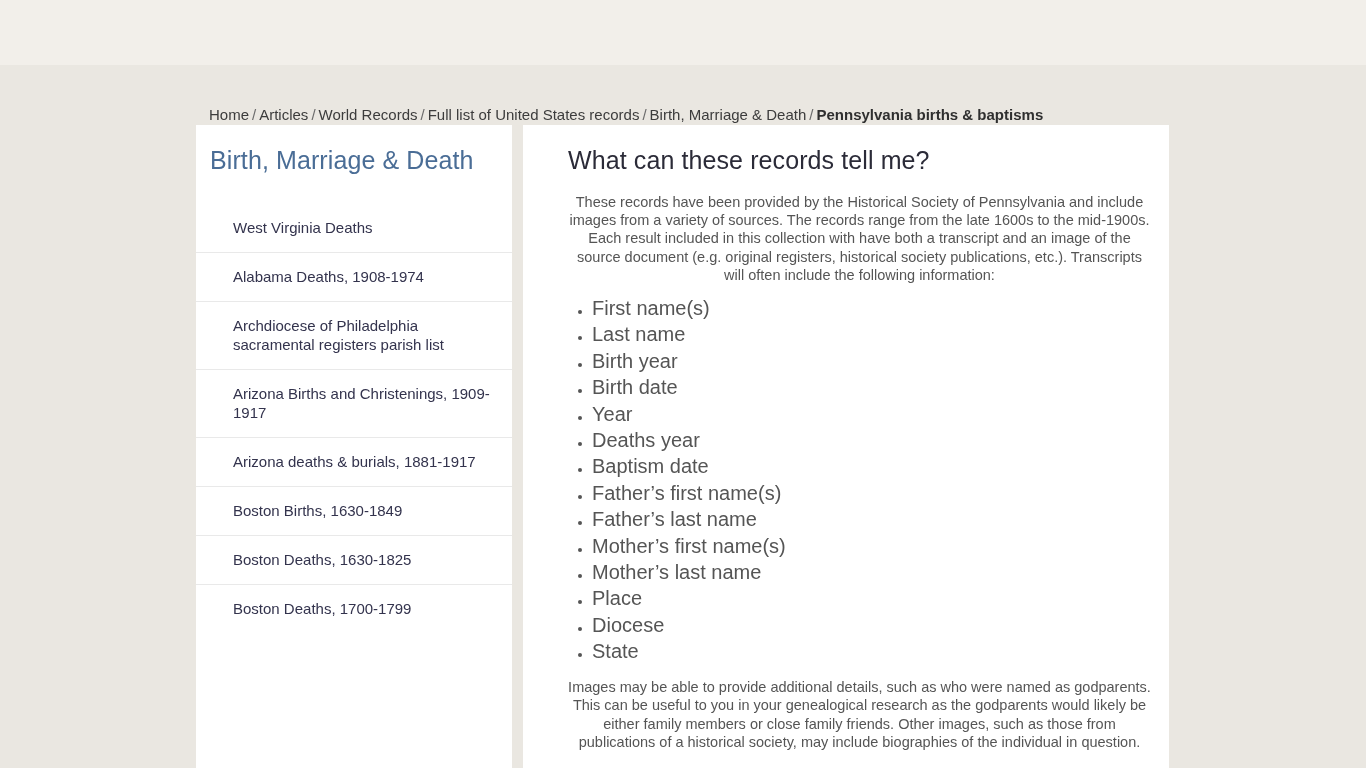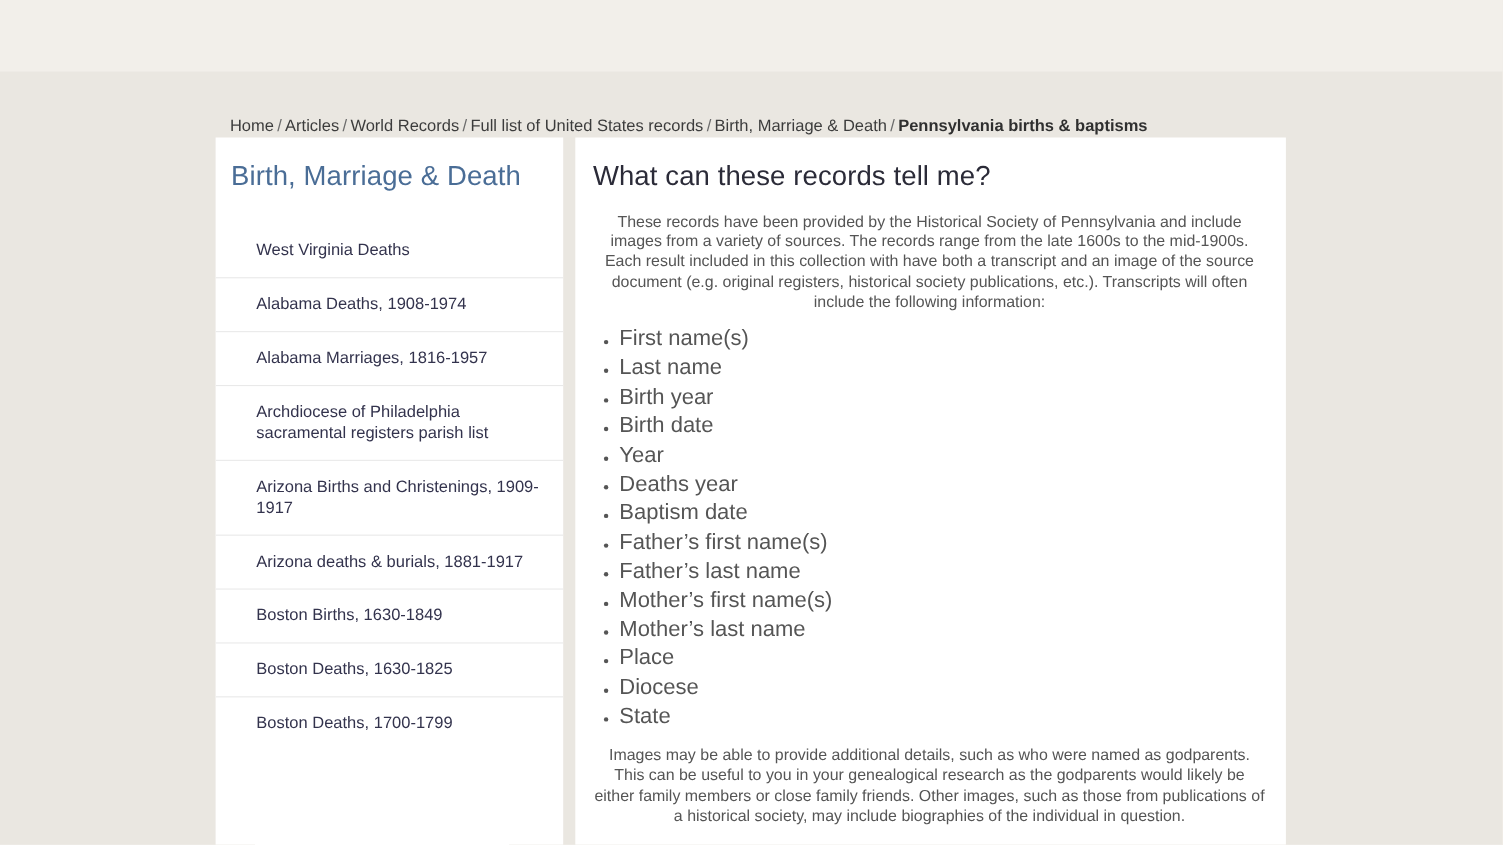--- a/index.html
+++ b/index.html
@@ -115,20 +115,21 @@
     text-decoration: none;
     margin-left: 23px;
   }
   .sidebar-first-spacer {
     height: 29px;
   }
 
   
   .main-inner {
     padding: 20px 18px 0 16px;
+    margin-left: 29px;
   }
   .main-title {
     margin: 0;
     font-size: 25px;
     line-height: 30px;
     font-weight: normal;
     color: #2b2b38;
     letter-spacing: 0.1px;
   }
   .main-para {
@@ -168,23 +169,20 @@
 
   <aside class="sidebar-card">
     <h2 class="sidebar-title">Birth, Marriage &amp; Death</h2>
     <div class="sidebar-first-spacer"></div>
     <ul class="sidebar-list">
       <li>
           <a href="#">West Virginia Deaths</a>
         </li>
       <li>
           <a href="#">Alabama Deaths, 1908-1974</a>
-        </li>
-      <li>
-          <a href="#">Alabama Marriages, 1816-1957</a>
         </li>
       <li>
           <a href="#">Archdiocese of Philadelphia sacramental registers parish list</a>
         </li>
       <li>
           <a href="#">Arizona Births and Christenings, 1909-1917</a>
         </li>
       <li>
           <a href="#">Arizona deaths &amp; burials, 1881-1917</a>
         </li>

